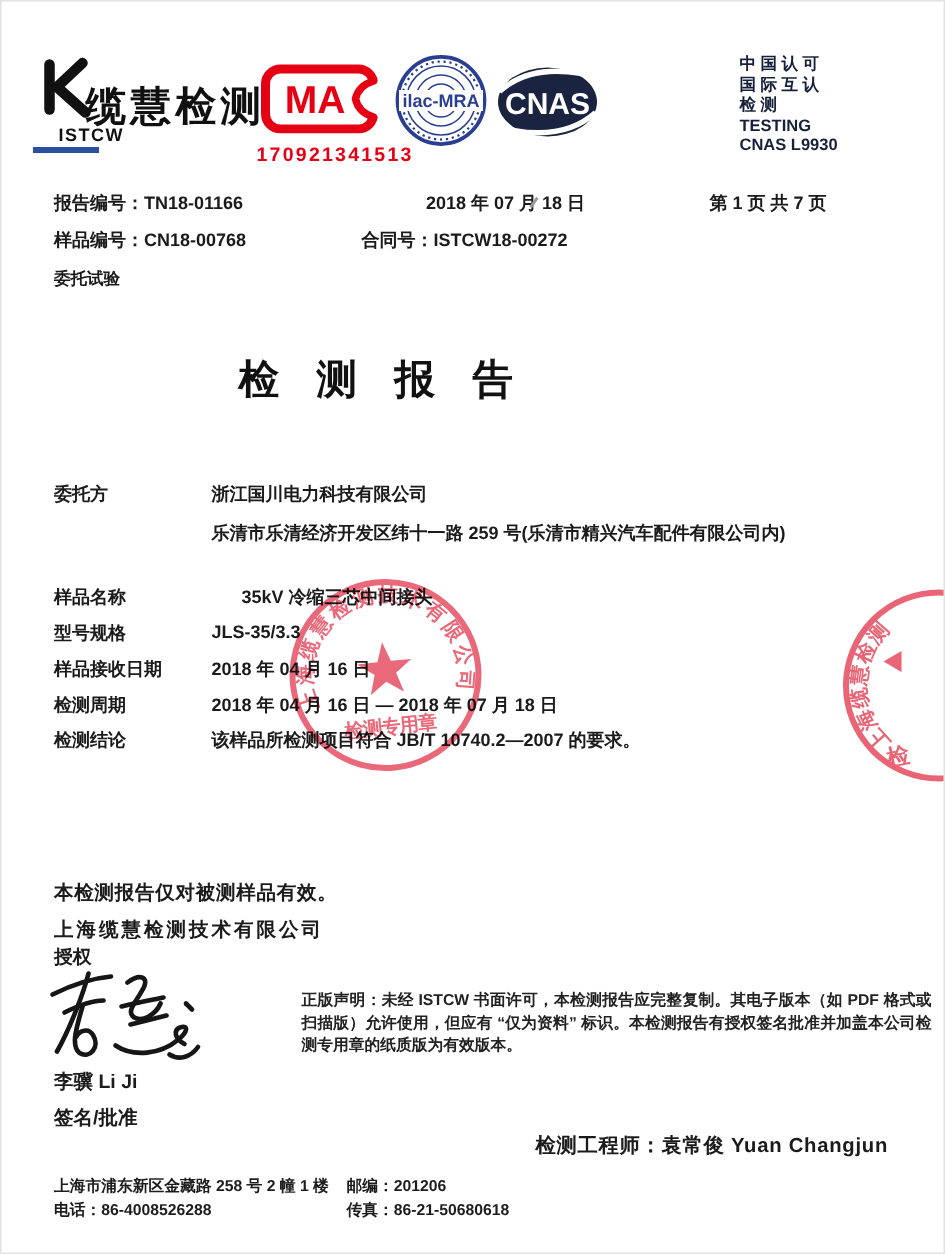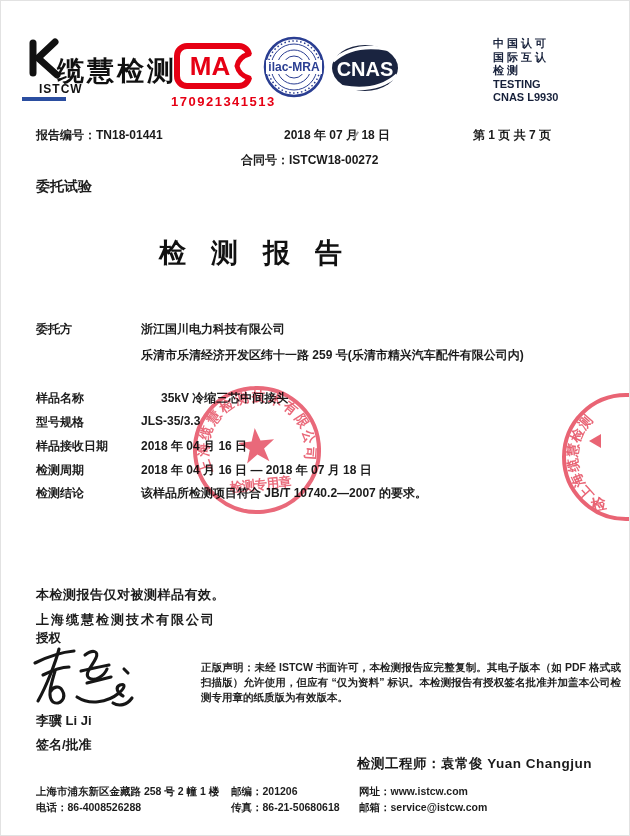--- a/index.html
+++ b/index.html
@@ -106,31 +106,34 @@
 
   <div class="abs accred">
     <div class="cnline">中国认可</div>
     <div class="cnline">国际互认</div>
     <div class="cnline">检测</div>
     <div>TESTING</div>
     <div>CNAS L9930</div>
   </div>
 
   <div class="abs meta" style="left:35px;top:126px;">
-    <span>报告编号：</span><span>TN18-01441</span>
+    <span>报告编号：</span><span>TN18-01166</span>
   </div>
   <div class="abs meta" style="left:283px;top:126px;">2018 年 07 月 18 日</div>
   <div class="abs meta" style="left:472px;top:126px;">第 1 页 共 7 页</div>
   <div class="abs speck"></div>
 
+  <div class="abs meta" style="left:35px;top:151px;">
+    <span>样品编号：</span><span>CN18-00768</span>
+  </div>
   <div class="abs meta" style="left:240px;top:151px;">
     <span>合同号：</span><span>ISTCW18-00272</span>
   </div>
 
-  <div class="abs meta" style="left:35px;top:177px;font-size:14px;">委托试验</div>
+  <div class="abs meta" style="left:35px;top:177px;font-size:11px;">委托试验</div>
 
   <div class="abs field-row" style="top:320px;">
     <span class="f-label">委托方</span>
     <span class="f-value">浙江国川电力科技有限公司</span>
   </div>
 
   <div class="abs title">检测报告</div>
   <div class="abs field-row" style="top:346px;">
     <span class="f-label"></span>
     <span class="f-value">乐清市乐清经济开发区纬十一路 259 号(乐清市精兴汽车配件有限公司内)</span>
@@ -209,18 +212,14 @@
   <div class="abs engineer">检测工程师：袁常俊 Yuan Changjun</div>
 
   <div class="abs fcol fcol1">
     <div>上海市浦东新区金藏路 258 号 2 幢 1 楼</div>
     <div>电话：86-4008526288</div>
   </div>
   <div class="abs fcol fcol2">
     <div>邮编：201206</div>
     <div>传真：86-21-50680618</div>
   </div>
-  <div class="abs fcol fcol3">
-    <div>网址：www.istcw.com</div>
-    <div>邮箱：service@istcw.com</div>
-  </div>
 
 </div>
 
 </body></html>

